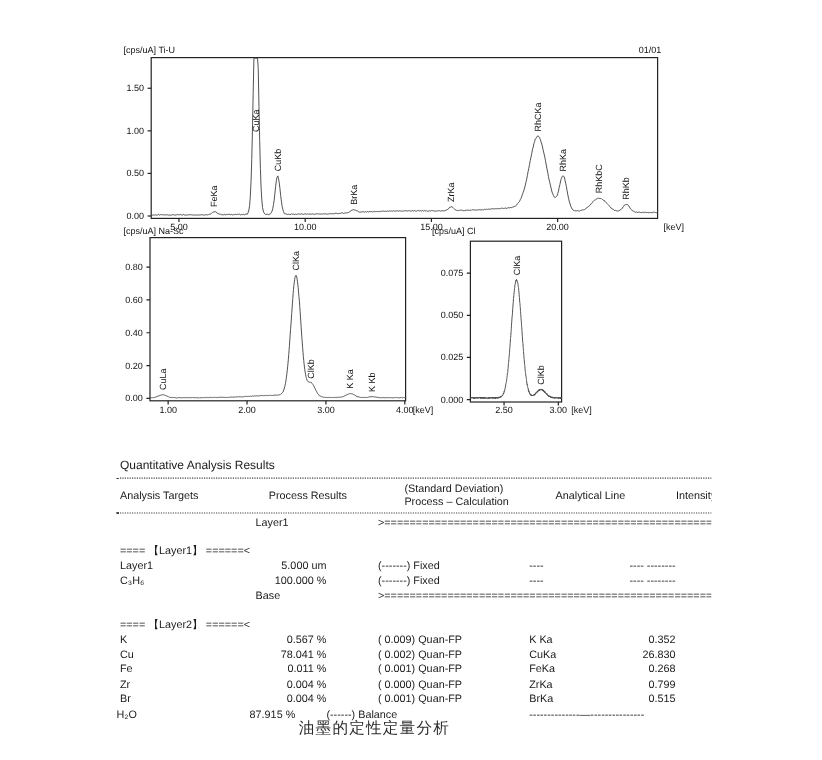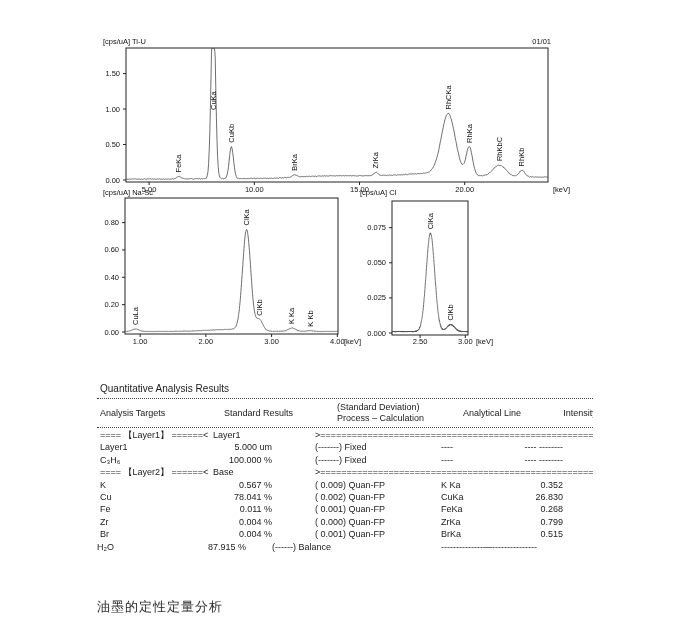--- a/index.html
+++ b/index.html
@@ -18,26 +18,26 @@
   .hdr .h4{align-self:center;white-space:nowrap;}
   .hdr .h5{text-align:right;padding-right:4px;align-self:center;white-space:nowrap;}
   .rows{font-size:9px;line-height:12.4px;}
   .r{display:grid;grid-template-columns:111px 64px 155px 96px 70px;white-space:nowrap;}
   .r .c1{padding-left:3px;overflow:visible;}
   .r .c2{text-align:right;}
   .r .c3{padding-left:43px;}
   .r .c4{padding-left:14px;}
   .r .c5{text-align:right;padding-right:30px;}
   .rsep{display:grid;grid-template-columns:111px 107px 1fr;white-space:nowrap;}
-  .rsep .s1{padding-left:3px;}
+  .rsep .s1{padding-left:3px;margin-top:24px;}
   .rsep .s2{padding-left:5px;}
   .rsep .s3{overflow:hidden;}
   .rbal{display:grid;grid-template-columns:111px 64px 155px 1fr;white-space:nowrap;}
   .rbal .c45{padding-left:14px;}
-  #caption{position:absolute;left:97px;top:598px;width:430px;
+  #caption{position:absolute;left:97px;top:598px;width:430px;text-align:center;
            font-size:13px;letter-spacing:1px;color:#2b2b2b;}
 </style>
 </head>
 <body>
 
 <svg id="charts" width="685" height="378" viewBox="0 0 685 378">
     <g>
       <rect x="126" y="48" width="422" height="134" fill="none" stroke="#222222" stroke-width="1"></rect>
       <text x="103" y="44" font-size="7.5">[cps/uA] Ti-U</text>
       <text x="551" y="44" font-size="7.5" text-anchor="end">01/01</text>
@@ -118,21 +118,21 @@
       <text x="432.95238095238096" y="229.29787234042553" transform="rotate(-90 432.95238095238096 229.29787234042553)" font-size="7.5">ClKa</text>
       <text x="453.3095238095238" y="320.5744680851064" transform="rotate(-90 453.3095238095238 320.5744680851064)" font-size="7.5">ClKb</text>
     </g>
   </svg>
 
 <div id="table-block">
   <div class="tbl-title">Quantitative Analysis Results</div>
   <div class="dotline"></div>
   <div class="hdr">
     <div class="h1">Analysis Targets</div>
-    <div class="h2">Standard Results</div>
+    <div class="h2">Process Results</div>
     <div class="h3">
       <div>(Standard Deviation)</div>
       <div>Process – Calculation</div>
     </div>
     <div class="h4">Analytical Line</div>
     <div class="h5">Intensity (cps/µA)</div>
   </div>
   <div class="dotline"></div>
   <div class="rows" id="table-rows">
       <div class="rsep">

